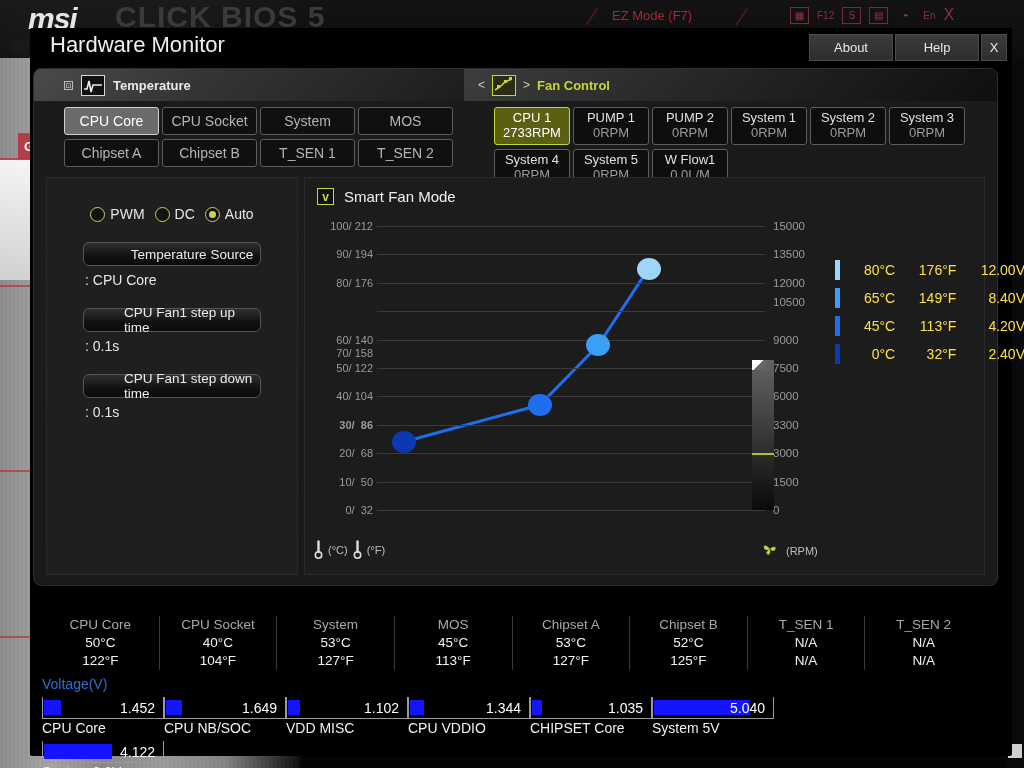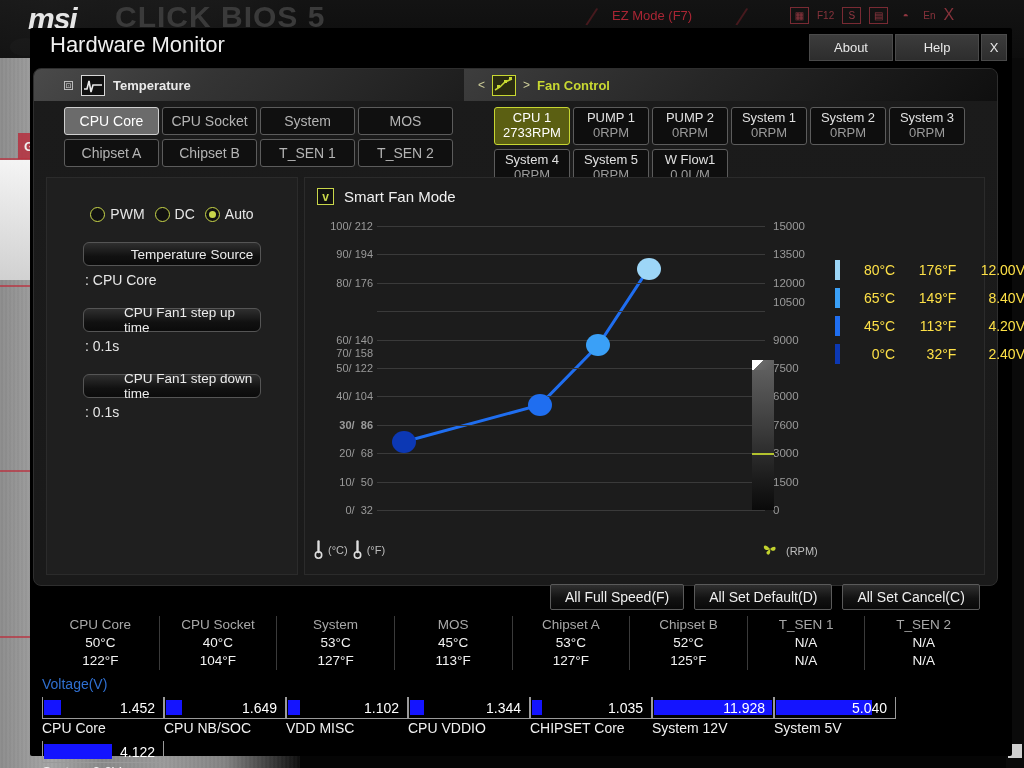--- a/index.html
+++ b/index.html
@@ -466,21 +466,21 @@
               <div class="gl" style="top: 12px;"></div>
               <div class="pt" style="left: 27.16px; top: 227.84px; background: rgb(12, 56, 180);"></div>
               <div class="pt" style="left: 162.96px; top: 190.92px; background: rgb(31, 110, 240);"></div>
               <div class="pt" style="left: 221.16px; top: 131.28px; background: rgb(58, 160, 247);"></div>
               <div class="pt" style="left: 271.6px; top: 54.6px; background: rgb(157, 214, 247);"></div>
             </div>
           <div class="yaxis-r" id="yaxis-r">
               <div class="ytick-r" style="top: 296px;">0</div>
               <div class="ytick-r" style="top: 267.6px;">1500</div>
               <div class="ytick-r" style="top: 239.2px;">3000</div>
-              <div class="ytick-r" style="top: 210.8px;">7600</div>
+              <div class="ytick-r" style="top: 210.8px;">3300</div>
               <div class="ytick-r" style="top: 182.4px;">6000</div>
               <div class="ytick-r" style="top: 154px;">7500</div>
               <div class="ytick-r" style="top: 125.6px;">9000</div>
               <div class="ytick-r" style="top: 88px;">10500</div>
               <div class="ytick-r" style="top: 68.8px;">12000</div>
               <div class="ytick-r" style="top: 40.4px;">13500</div>
               <div class="ytick-r" style="top: 12px;">15000</div>
             </div>
 
           <div class="rpmbar" id="rpmbar" style="top: 154px; height: 142px;"></div>
@@ -539,25 +539,20 @@
                 <path d="M10 9 C14 5 17 7 15 10 C13 12 11 10 10 9 Z" fill="#c2d22e"></path>
                 <path d="M10 9 C11 13 9 16 7 14 C5 12 9 10 10 9 Z" fill="#c2d22e"></path>
               </svg>
             </span>
             <span class="unit">(RPM)</span>
           </div>
         </div>
       </div>
     </div>
 
-    <div class="action-row">
-      <div class="act-btn">All Full Speed(F)</div>
-      <div class="act-btn">All Set Default(D)</div>
-      <div class="act-btn">All Set Cancel(C)</div>
-    </div>
 
     <div class="temp-strip" id="tempstrip">
         <div class="temp-cell">
           <div class="tc-name">CPU Core</div>
           <div class="tc-c">50°C</div>
           <div class="tc-f">122°F</div>
         </div>
         <div class="temp-cell">
           <div class="tc-name">CPU Socket</div>
           <div class="tc-c">40°C</div>
@@ -628,27 +623,20 @@
           </div>
           <div class="volt-cell" style="width: 122px;">
             <div class="vgauge">
               <div class="vfill" style="width:8%"></div>
               <div class="vval">1.035</div>
             </div>
             <div class="vname">CHIPSET Core</div>
           </div>
           <div class="volt-cell" style="width: 122px;">
             <div class="vgauge">
-              <div class="vfill" style="width:98%"></div>
-              <div class="vval">11.928</div>
-            </div>
-            <div class="vname">System 12V</div>
-          </div>
-          <div class="volt-cell" style="width: 122px;">
-            <div class="vgauge">
               <div class="vfill" style="width:80%"></div>
               <div class="vval">5.040</div>
             </div>
             <div class="vname">System 5V</div>
           </div>
         </div>
       <div class="volt-row" id="voltrow2">
           <div class="volt-cell" style="width: 122px;">
             <div class="vgauge">
               <div class="vfill" style="width:57%"></div>

